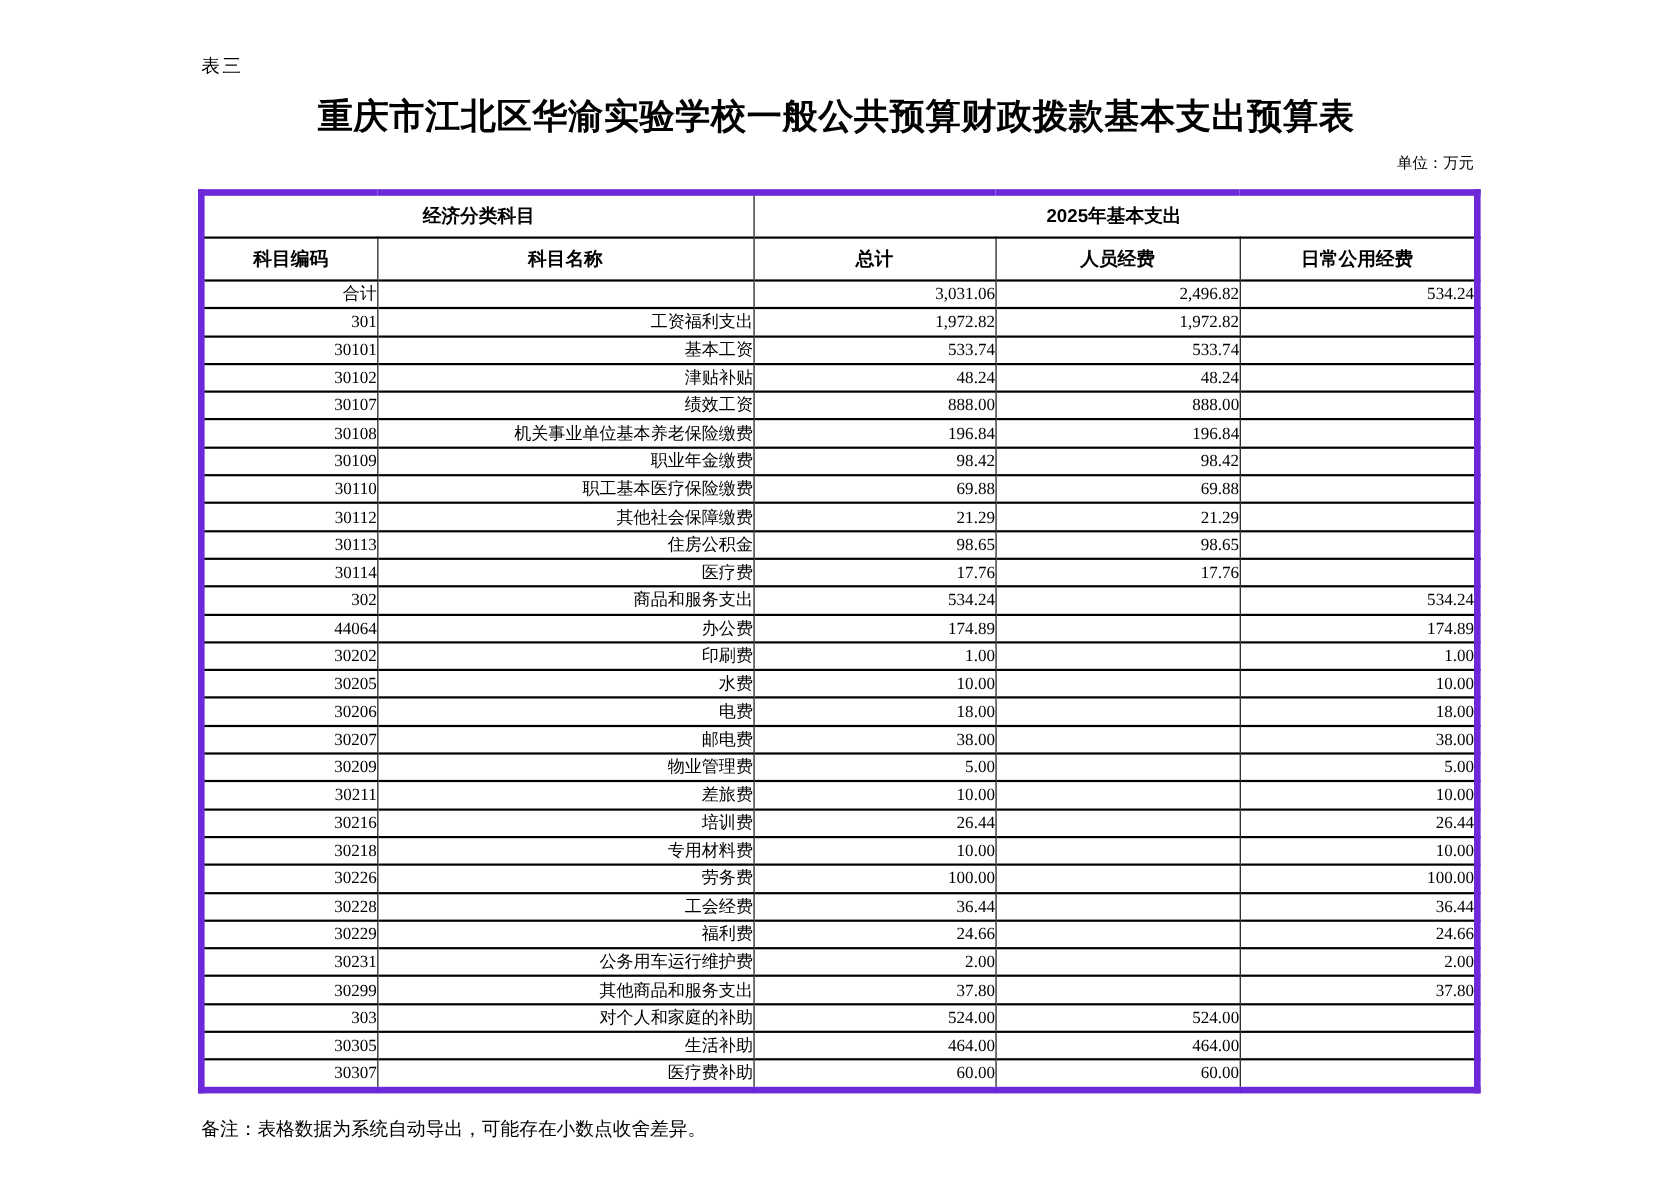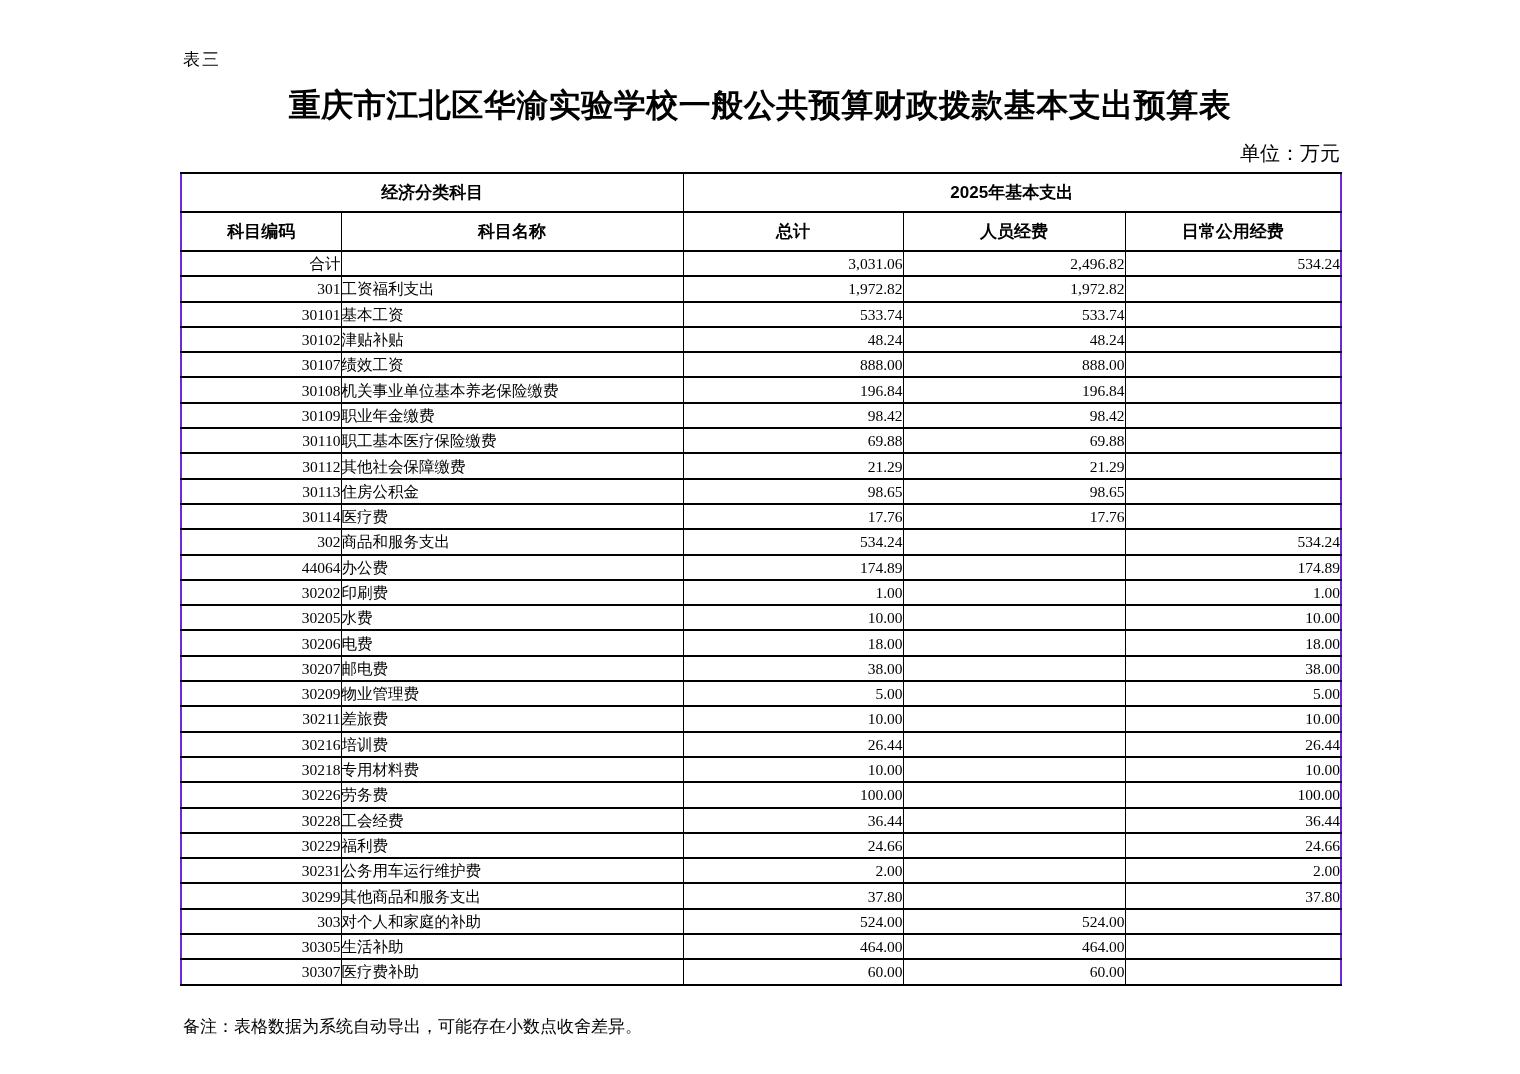--- a/index.html
+++ b/index.html
@@ -35,31 +35,31 @@
     font-weight: bold;
     font-family: "Liberation Serif", "DejaVu Serif", serif;
     letter-spacing: 0.5px;
   }
   .doc-unit {
     position: absolute;
     left: 180px;
     top: 140px;
     width: 1160px;
     text-align: right;
-    font-size: 20px;
+    font-size: 14px;
     font-family: Liberation Serif, serif;
   }
   table.budget {
     position: absolute;
     left: 180px;
     top: 172px;
     width: 1160px;
     border-collapse: collapse;
     table-layout: fixed;
-    border: 2px solid #6d28d9;
+    border: 6px solid #6d28d9;
   }
   table.budget th, table.budget td {
     border: 1px solid #000;
     border-top-width: 2px;
     border-bottom-width: 2px;
     overflow: hidden;
     white-space: nowrap;
     padding: 0;
   }
   thead th {
@@ -69,21 +69,21 @@
     text-align: center;
   }
   th.group-th { height: 37px; }
   th.col-th   { height: 37px; }
   tbody td {
     height: 23.3px;
     font-size: 15.5px;
     line-height: 23px;
   }
   td.c-code { text-align: right;  padding-left: 5px;  }
-  td.c-name { text-align: left;  padding-left: 8px;  }
+  td.c-name { text-align: right;  padding-left: 8px;  }
   td.c-num  { text-align: right; padding-right: 3px; }
   .doc-note {
     position: absolute;
     left: 183px;
     top: 1015px;
     font-size: 17px;
   }
 </style>
 </head>
 <body>

